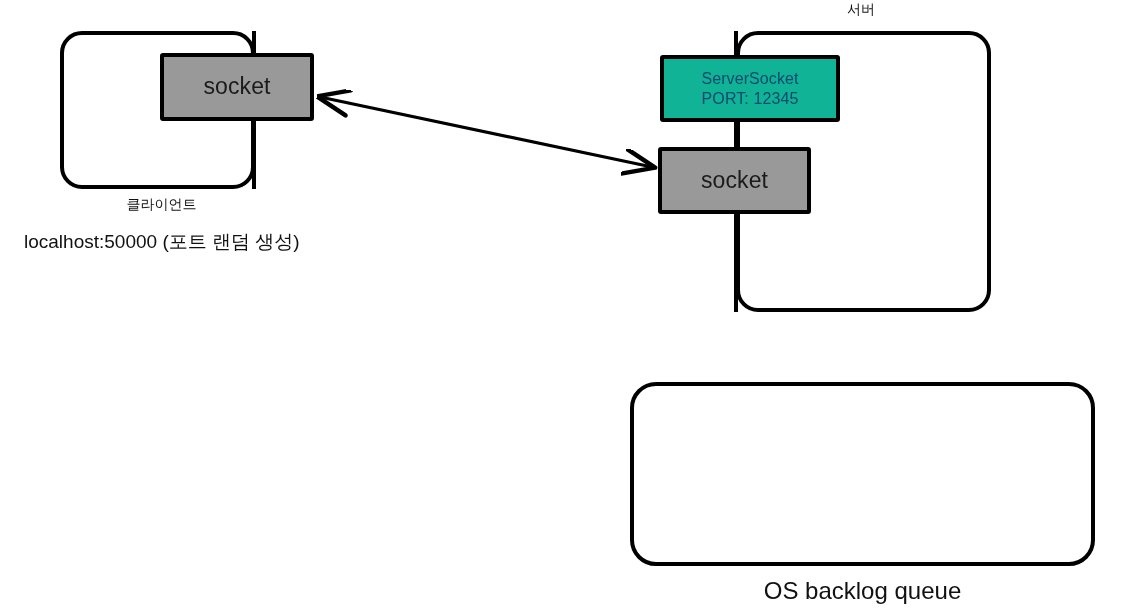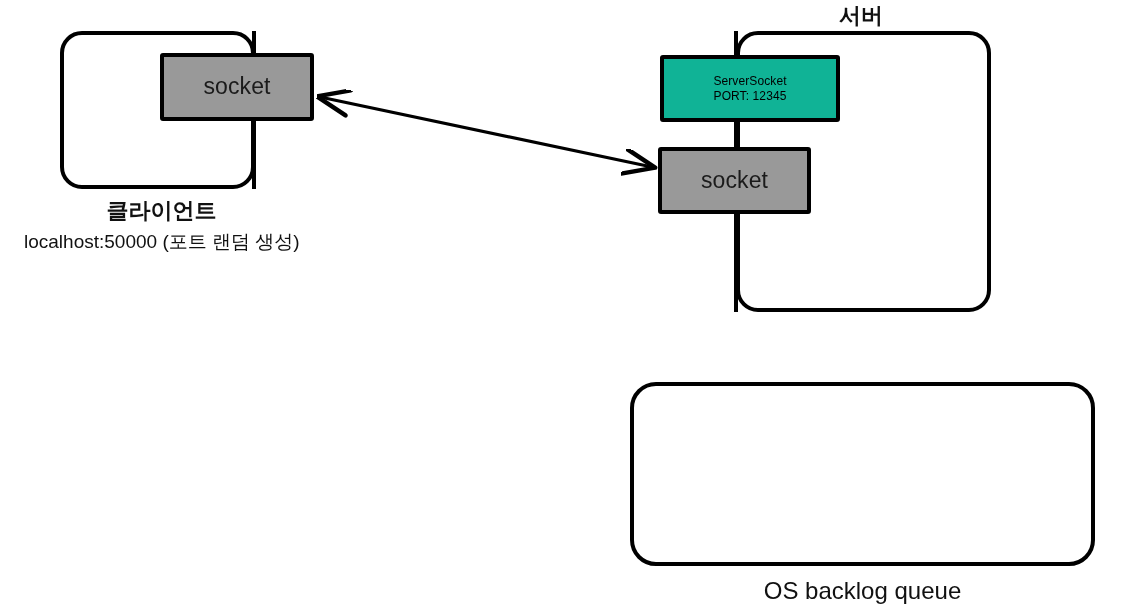--- a/index.html
+++ b/index.html
@@ -55,33 +55,33 @@
     color: #000000;
   }
   .chip-text {
     font-size: 23px;
     font-weight: 400;
     letter-spacing: 0.1px;
     white-space: pre-line;
     color: #1b1b1b;
   }
   .chip.teal .chip-text {
-    font-size: 12px;
+    font-size: 16px;
     line-height: 1.25;
-    color: #000000;
+    color: #0c4a6e;
   }
   .caption {
     position: absolute;
     text-align: center;
     color: #111111;
     white-space: nowrap;
   }
   .caption.bold {
-    font-weight: 700;
-    font-size: 22px;
+    font-weight: 400;
+    font-size: 14px;
   }
   .caption.sub {
     font-weight: 400;
     font-size: 19px;
   }
   .caption.plain {
     font-weight: 400;
     font-size: 24px;
   }
 </style>

